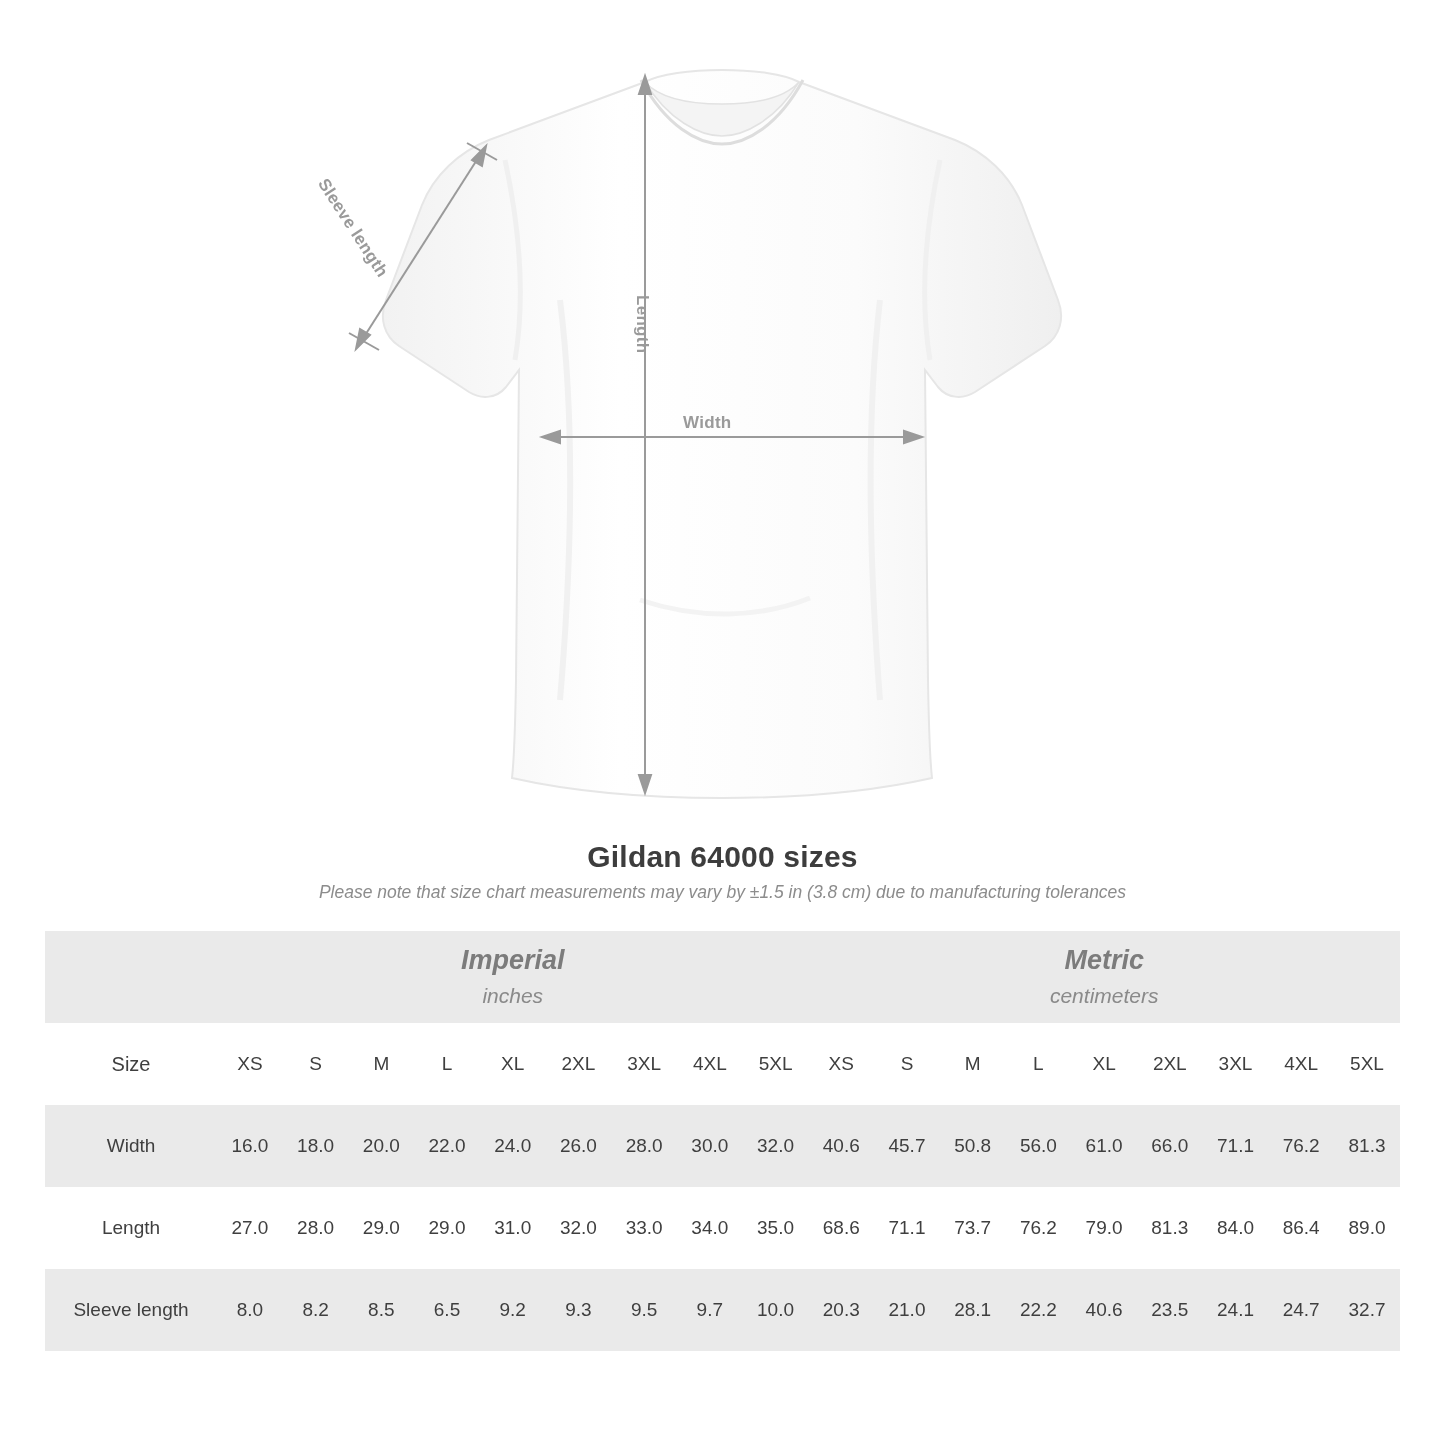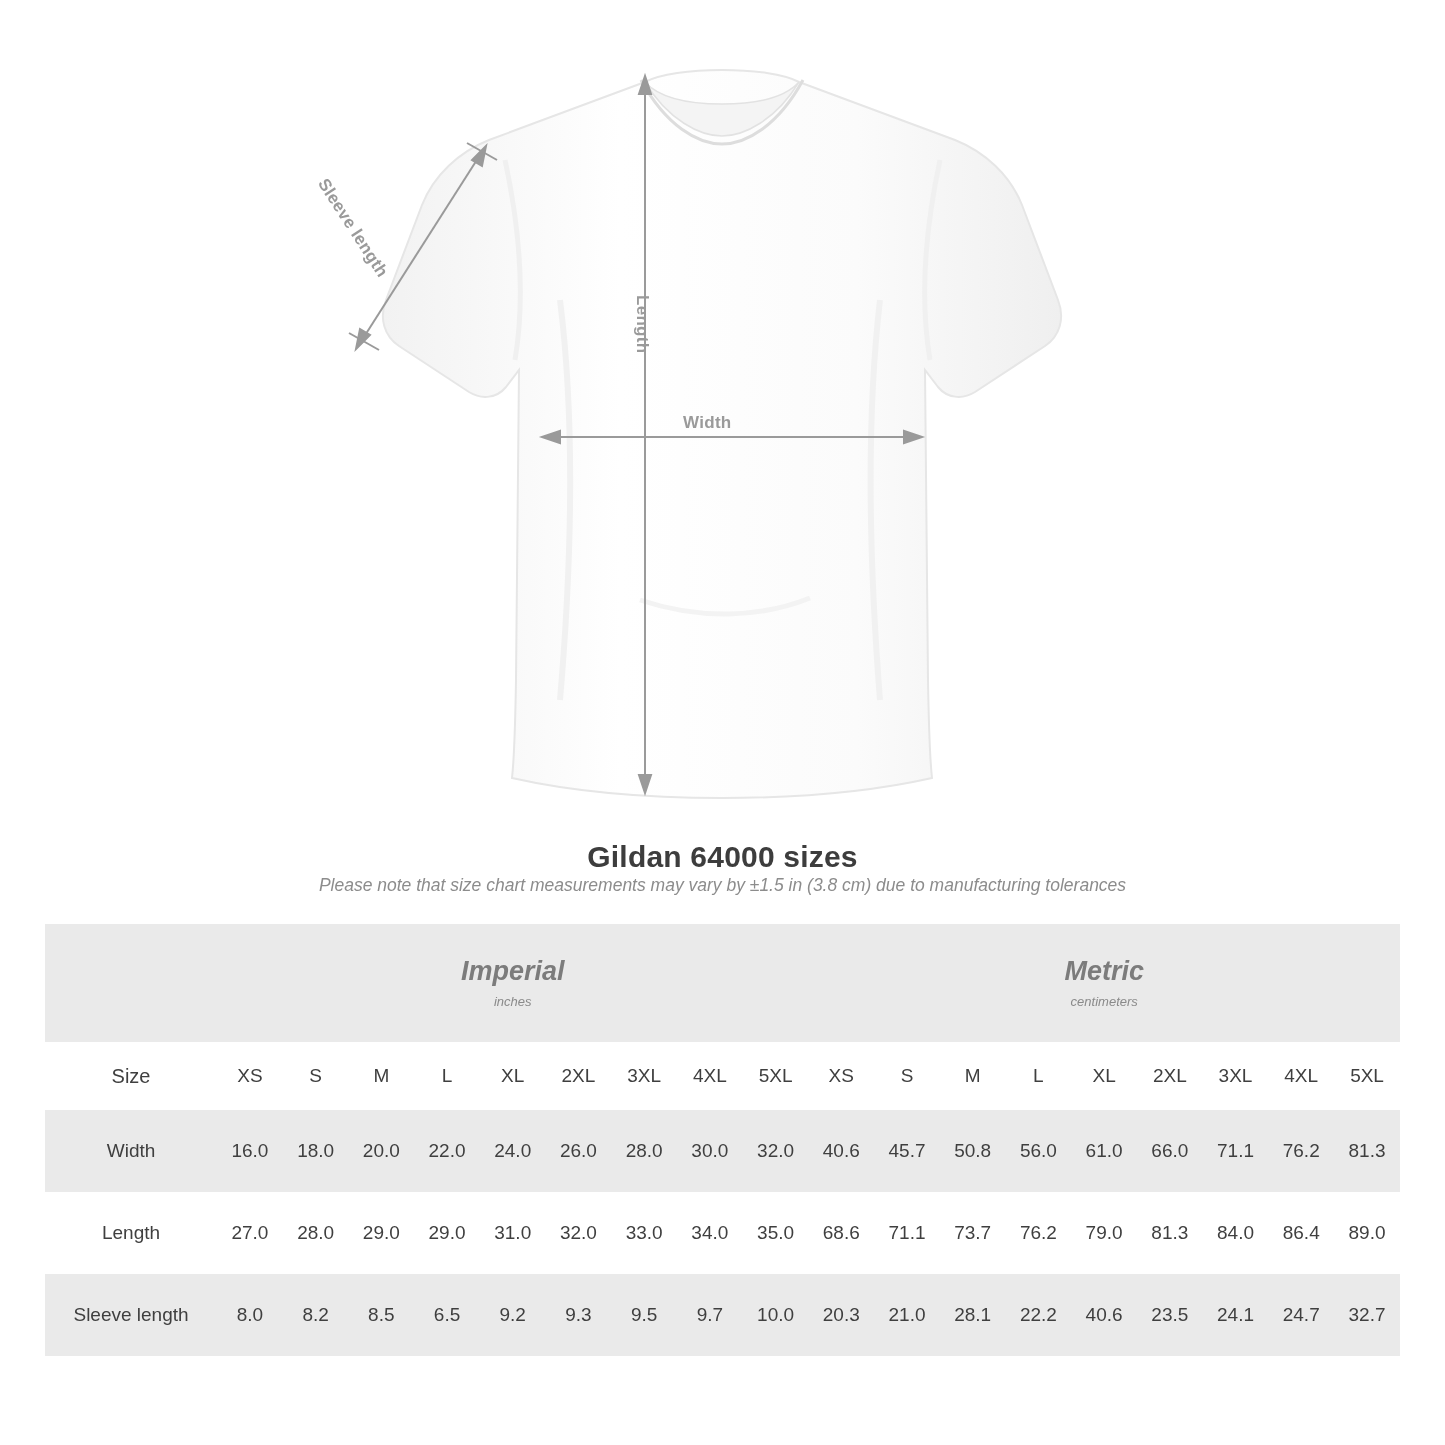--- a/index.html
+++ b/index.html
@@ -54,21 +54,21 @@
 
   
   .title-block {
     text-align: center;
     margin-top: 10px;
   }
   .chart-title {
     font-size: 30px;
     font-weight: bold;
     color: #3d3d3d;
-    margin: 1px;
+    margin: 8px;
     letter-spacing: 0.2px;
   }
   .chart-note {
     font-size: 17.5px;
     font-style: italic;
     color: #8c8c8c;
   }
 
   
   .table-wrap {
@@ -86,40 +86,40 @@
   table.size-table th {
     text-align: center;
     vertical-align: middle;
     font-size: 19px;
     color: #3f3f3f;
     font-weight: normal;
     border: none;
     padding: 0;
   }
   .unitband td {
-    height: 118px;
+    height: 92px;
     background: #eaeaea;
   }
   .unit-name {
     font-size: 27px;
     font-weight: bold;
     font-style: italic;
     color: #7c7c7c;
     display: block;
     line-height: 1.1;
   }
   .unit-sub {
-    font-size: 13px;
+    font-size: 21px;
     font-style: italic;
     color: #8a8a8a;
     display: block;
     margin-top: 8px;
   }
   .hdr-row td {
-    height: 68px;
+    height: 82px;
     background: #ffffff;
     font-weight: bold;
     font-size: 20px;
     color: #3a3a3a;
   }
   .hdr-row td.rowlabel {
     font-size: 20px;
   }
   .row-shade td {
     background: #eaeaea;

